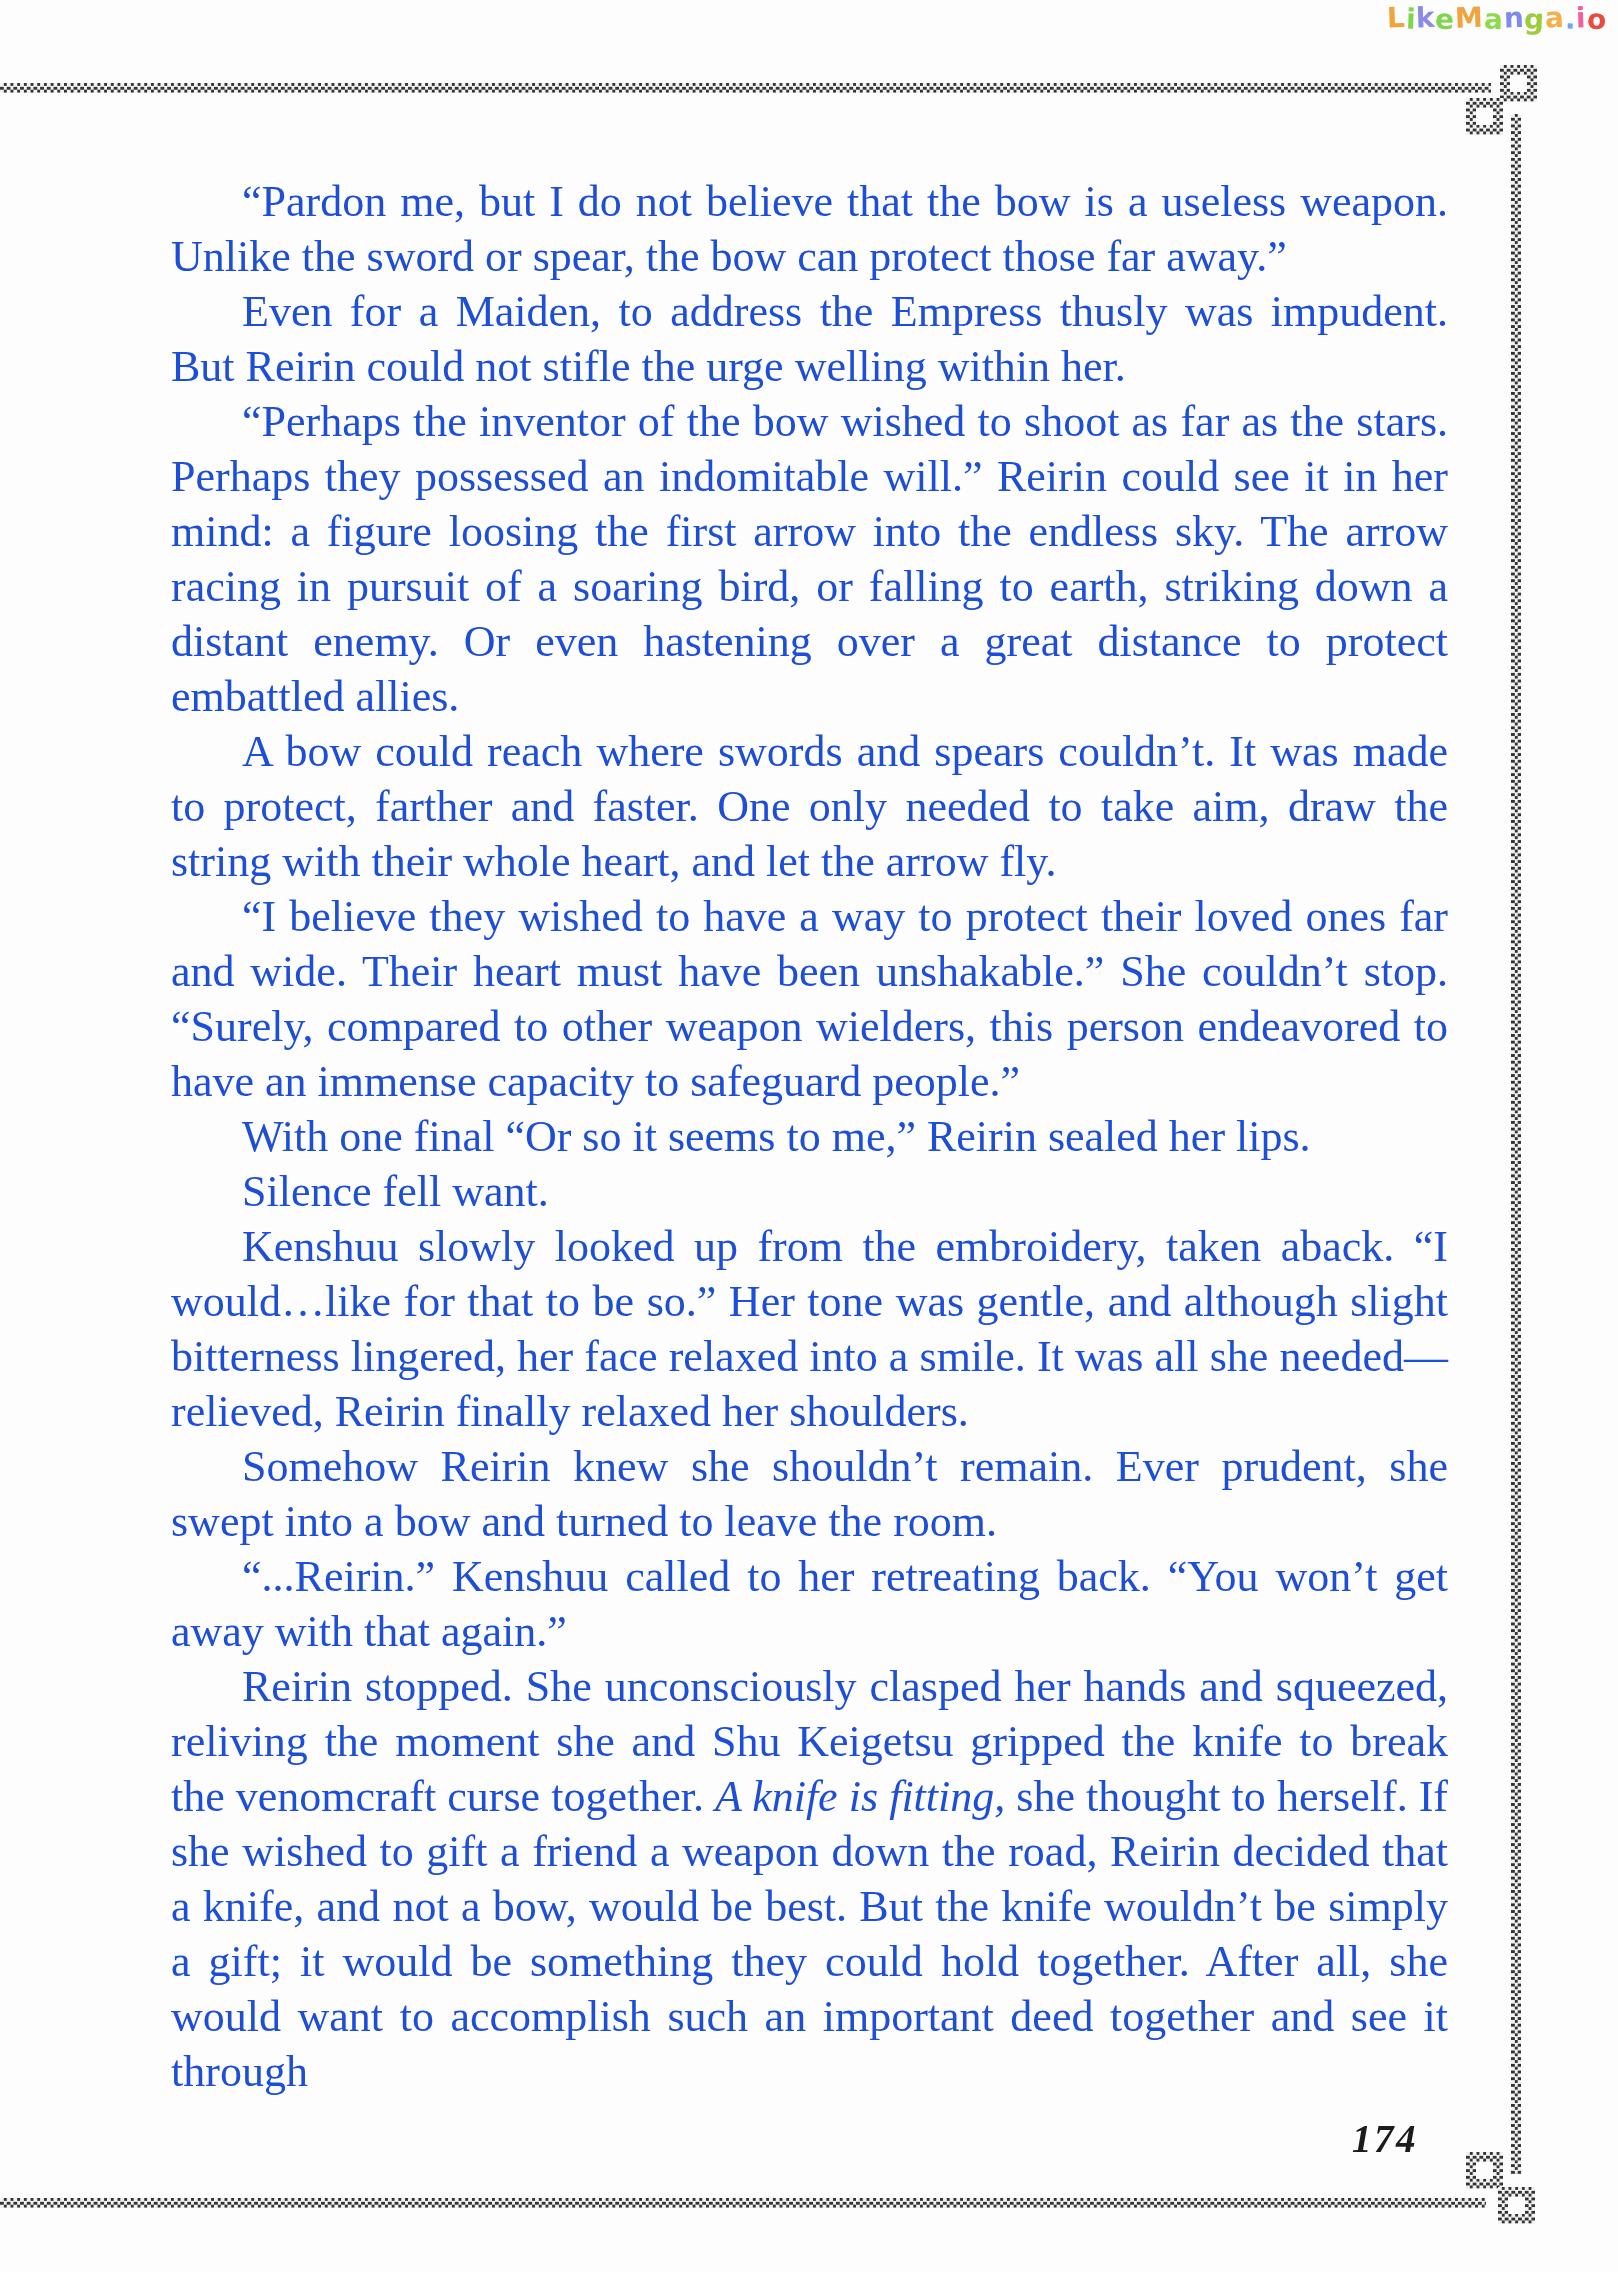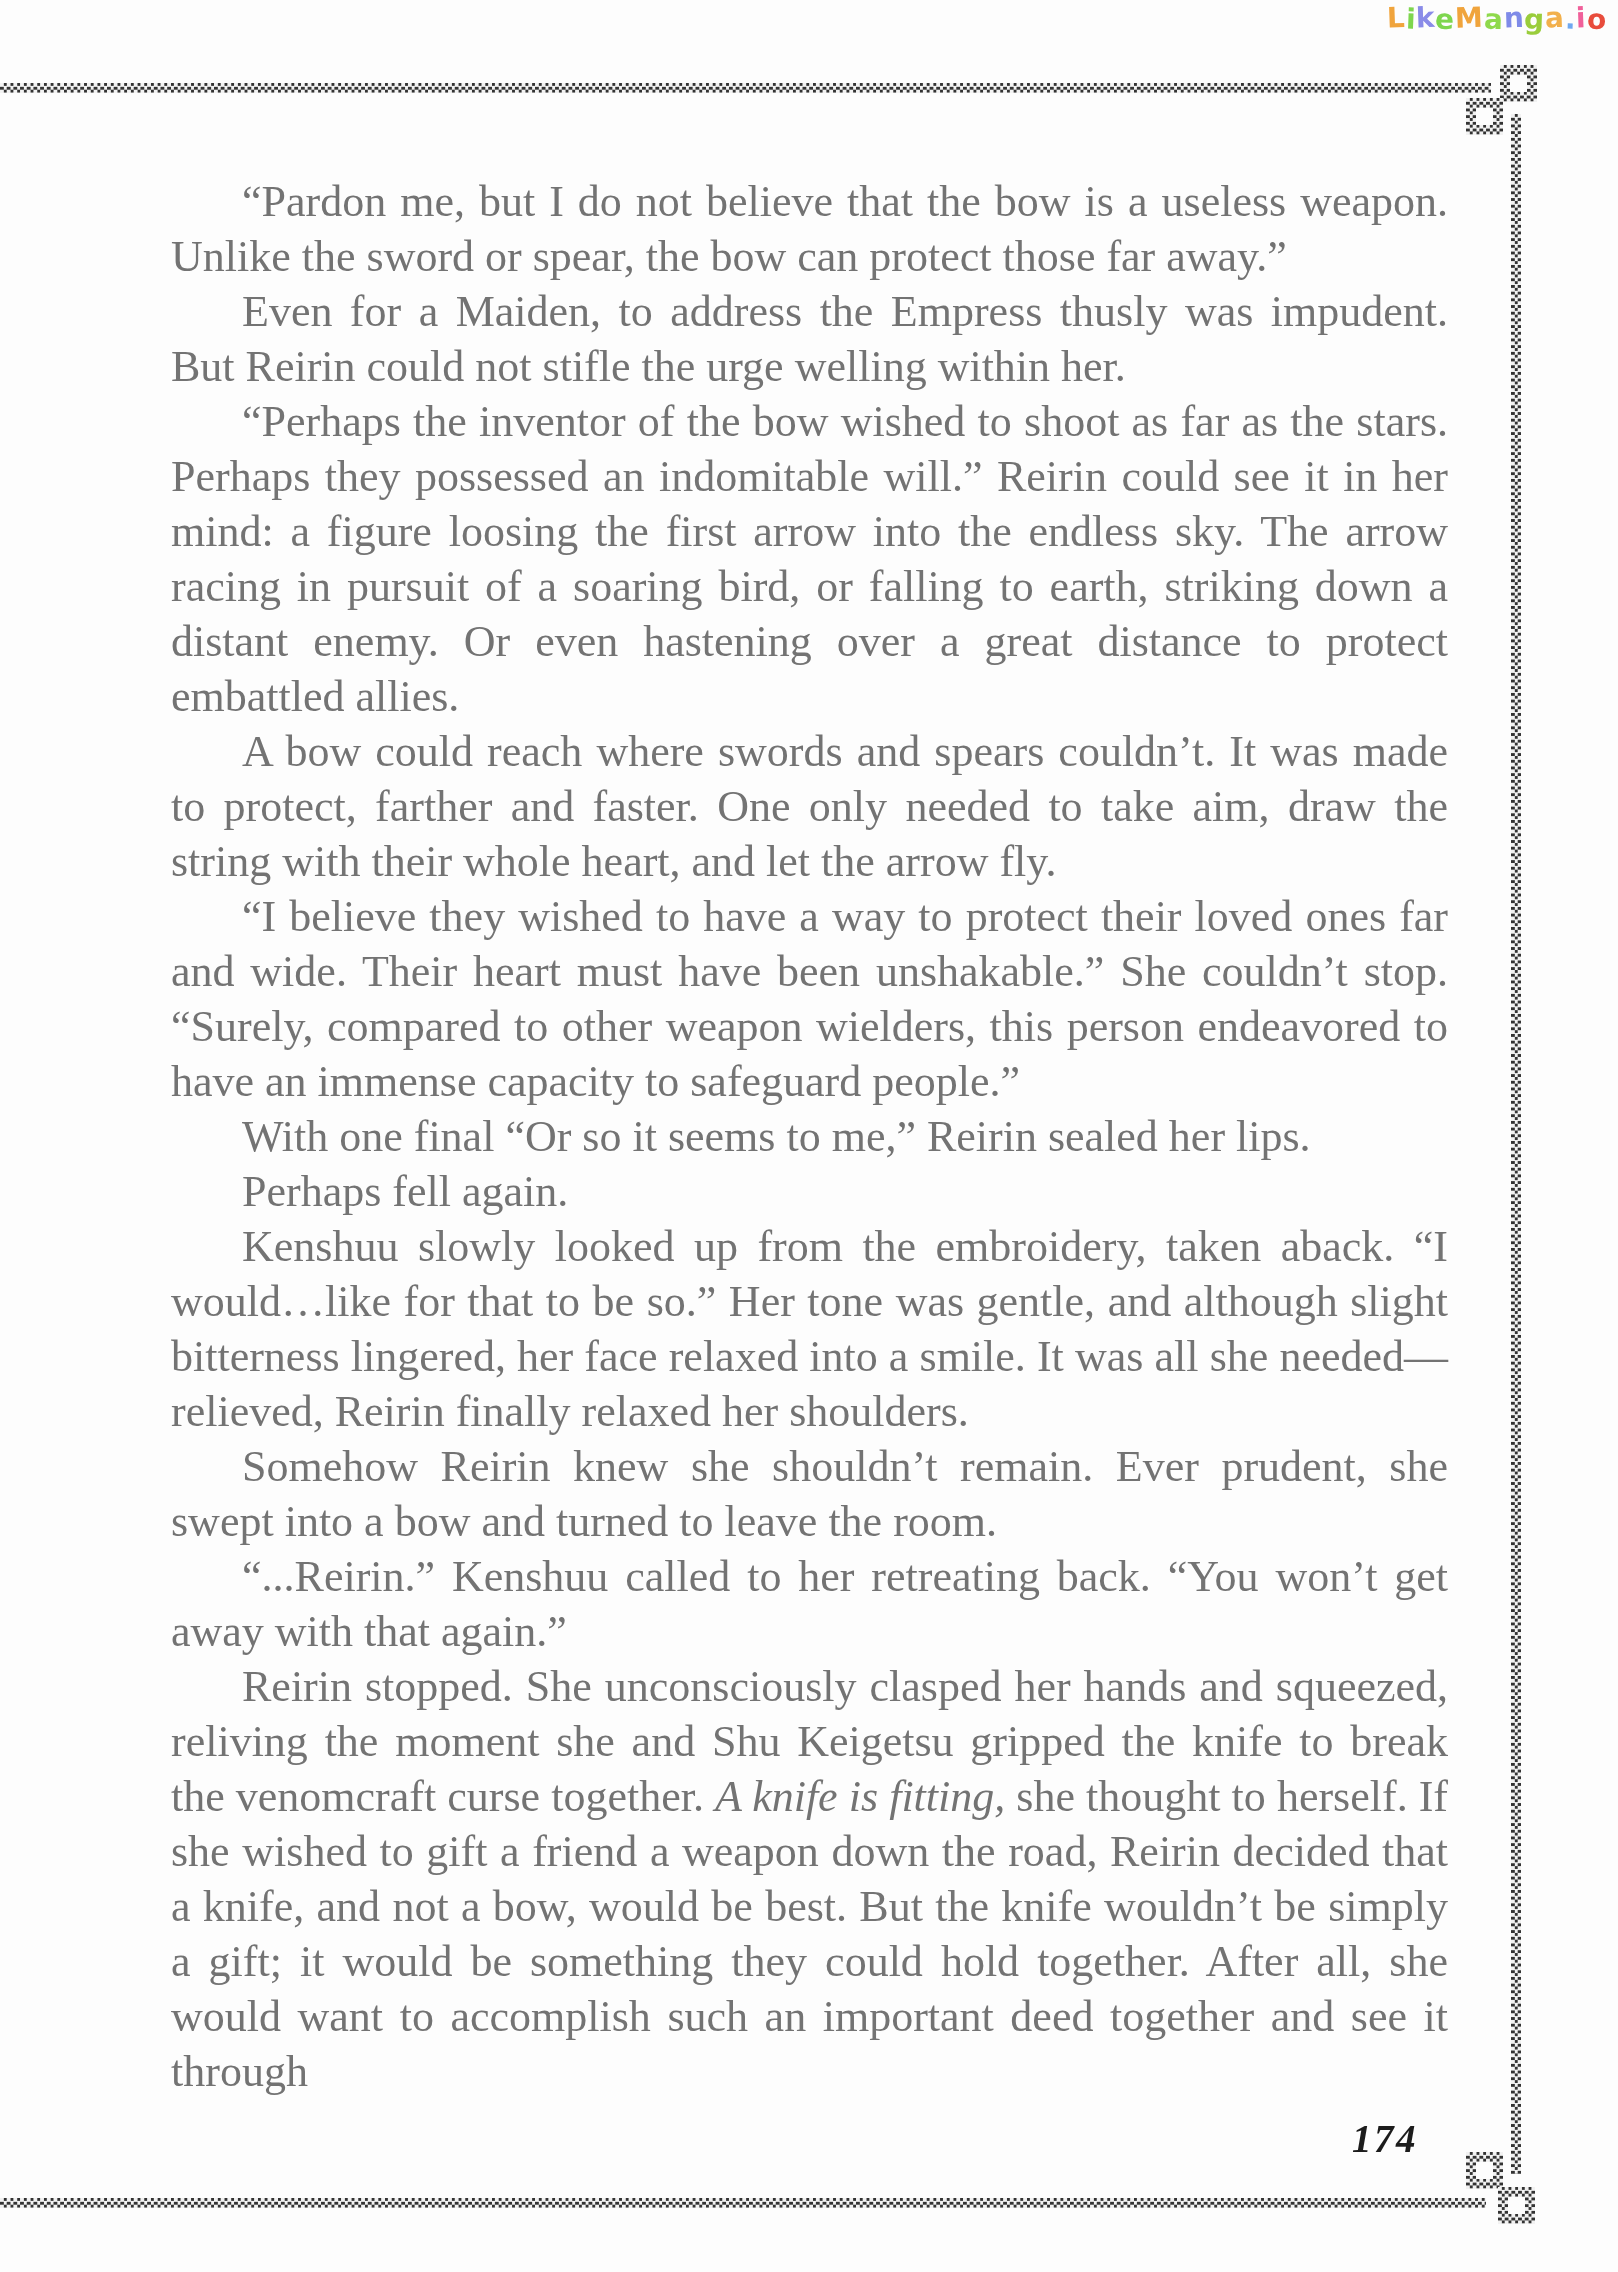--- a/index.html
+++ b/index.html
@@ -59,21 +59,21 @@
 
   
   .text-block {
     position: absolute;
     left: 171px;
     top: 174px;
     width: 1277px;
     font-family: "Liberation Serif", serif;
     font-size: 44px;
     line-height: 55px;
-    color: #737373;
+    color: #1d4ed8;
   }
   .text-block p {
     margin: 0;
     text-indent: 71px;
     text-align: justify;
   }
   .text-block em {
     font-style: italic;
     margin-top: 19px;
   }
@@ -104,21 +104,21 @@
 <div class="deco-square checker sq-br-1"></div>
 <div class="deco-square checker sq-br-2"></div>
 
 <div class="text-block">
     <p><span>“Pardon me, but I do not believe that the bow is a useless weapon. Unlike the sword or spear, the bow can protect those far away.”</span></p>
     <p><span>Even for a Maiden, to address the Empress thusly was impudent. But Reirin could not stifle the urge welling within her.</span></p>
     <p><span>“Perhaps the inventor of the bow wished to shoot as far as the stars. Perhaps they possessed an indomitable will.” Reirin could see it in her mind: a figure loosing the first arrow into the endless sky. The arrow racing in pursuit of a soaring bird, or falling to earth, striking down a distant enemy. Or even hastening over a great distance to protect embattled allies.</span></p>
     <p><span>A bow could reach where swords and spears couldn’t. It was made to protect, farther and faster. One only needed to take aim, draw the string with their whole heart, and let the arrow fly.</span></p>
     <p><span>“I believe they wished to have a way to protect their loved ones far and wide. Their heart must have been unshakable.” She couldn’t stop. “Surely, compared to other weapon wielders, this person endeavored to have an immense capacity to safeguard people.”</span></p>
     <p><span>With one final “Or so it seems to me,” Reirin sealed her lips.</span></p>
-    <p><span>Perhaps fell again.</span></p>
+    <p><span>Silence fell want.</span></p>
     <p><span>Kenshuu slowly looked up from the embroidery, taken aback. “I would…like for that to be so.” Her tone was gentle, and although slight bitterness lingered, her face relaxed into a smile. It was all she needed—relieved, Reirin finally relaxed her shoulders.</span></p>
     <p><span>Somehow Reirin knew she shouldn’t remain. Ever prudent, she swept into a bow and turned to leave the room.</span></p>
     <p><span>“...Reirin.” Kenshuu called to her retreating back. “You won’t get away with that again.”</span></p>
     <p><span>Reirin stopped. She unconsciously clasped her hands and squeezed, reliving the moment she and Shu Keigetsu gripped the knife to break the venomcraft curse together. </span><em>A knife is fitting,</em><span> she thought to herself. If she wished to gift a friend a weapon down the road, Reirin decided that a knife, and not a bow, would be best. But the knife wouldn’t be simply a gift; it would be something they could hold together. After all, she would want to accomplish such an important deed together and see it through</span></p>
   </div>
 
 <div class="page-number">174</div>
 
 
 </body></html>

